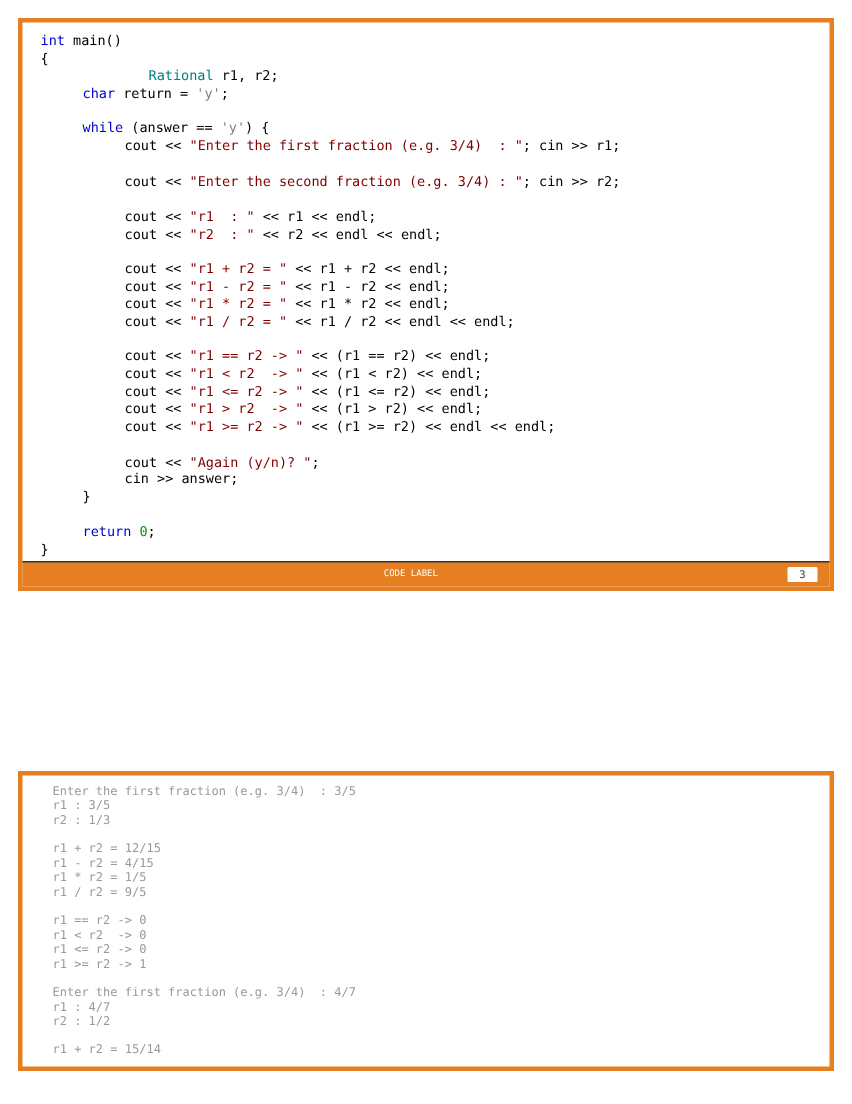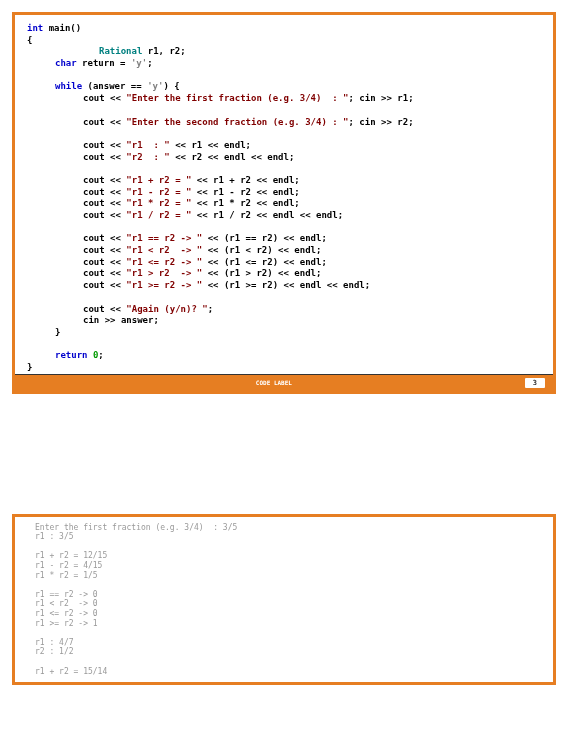--- a/index.html
+++ b/index.html
@@ -10,21 +10,20 @@
       width: 568px;
       height: 736px;
       padding: 12px;
     }
     .code-block {
       border: 3px solid #e67e22;
       margin-bottom: 120px;
       position: relative;
       padding: 8px 12px;
       background: #fff;
-      font-weight: bold;
     }
     .code-block2 {
       border: 3px solid #e67e22;
       position: relative;
       padding: 6px 20px;
       background: #fff;
     }
     .footer-bar {
       background: #e67e22;
       padding: 3px 8px;
@@ -97,29 +96,32 @@
     <span></span>
     <span>CODE LABEL</span>
     <span class="page-label">3</span>
   </div>
 </div>
 
 <div class="code-block2 output-block">
   <div id="output-content">
       <div class="code-line">Enter the first fraction (e.g. 3/4)  : 3/5</div>
       <div class="code-line">r1 : 3/5</div>
+      <div class="code-line">r2 : 1/3</div>
       <div class="code-line">&nbsp;</div>
       <div class="code-line">r1 + r2 = 12/15</div>
       <div class="code-line">r1 - r2 = 4/15</div>
       <div class="code-line">r1 * r2 = 1/5</div>
+      <div class="code-line">r1 / r2 = 9/5</div>
       <div class="code-line">&nbsp;</div>
       <div class="code-line">r1 == r2 -&gt; 0</div>
       <div class="code-line">r1 &lt; r2  -&gt; 0</div>
       <div class="code-line">r1 &lt;= r2 -&gt; 0</div>
       <div class="code-line">r1 &gt;= r2 -&gt; 1</div>
       <div class="code-line">&nbsp;</div>
+      <div class="code-line">Enter the first fraction (e.g. 3/4)  : 4/7</div>
       <div class="code-line">r1 : 4/7</div>
       <div class="code-line">r2 : 1/2</div>
       <div class="code-line">&nbsp;</div>
       <div class="code-line">r1 + r2 = 15/14</div>
     </div>
 
 </div>
 
 </body></html>

